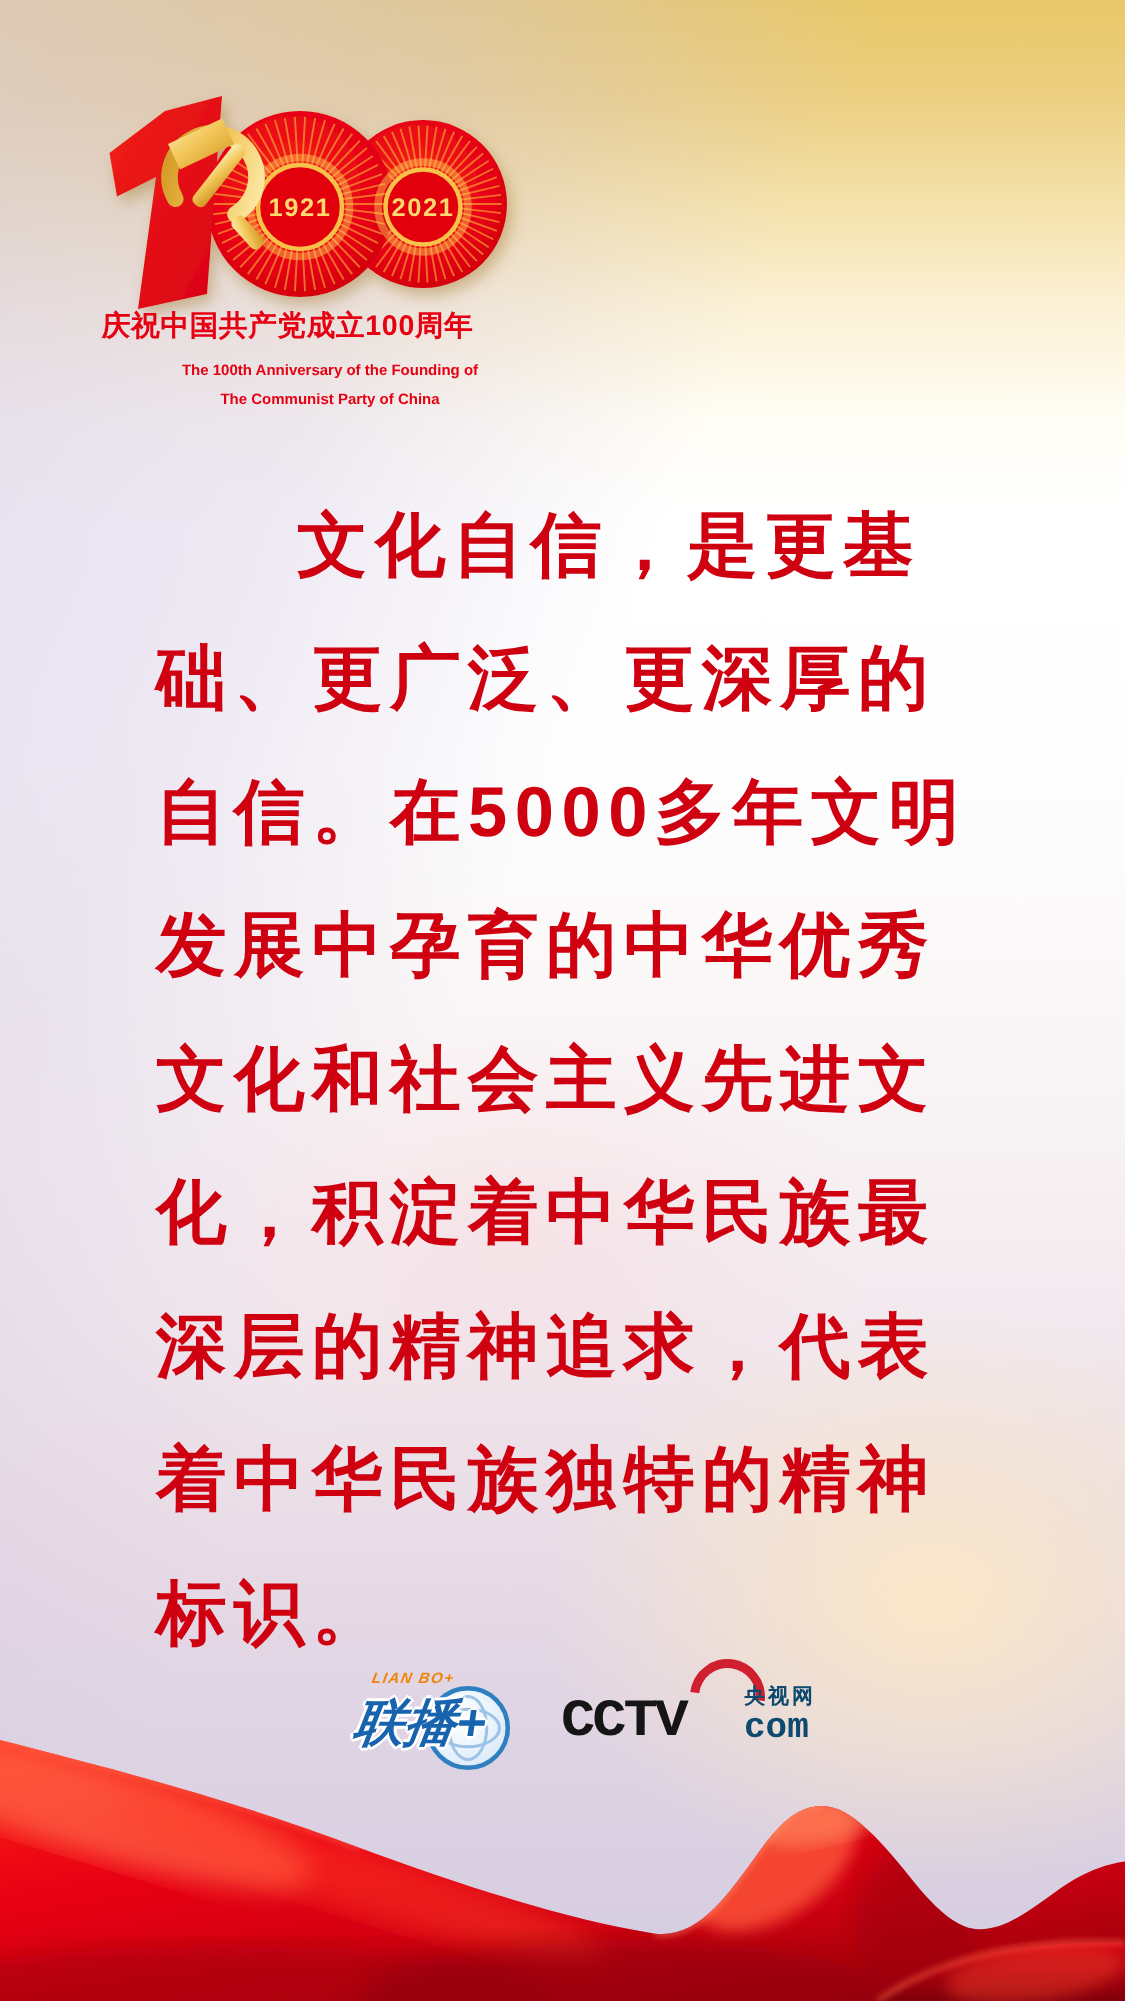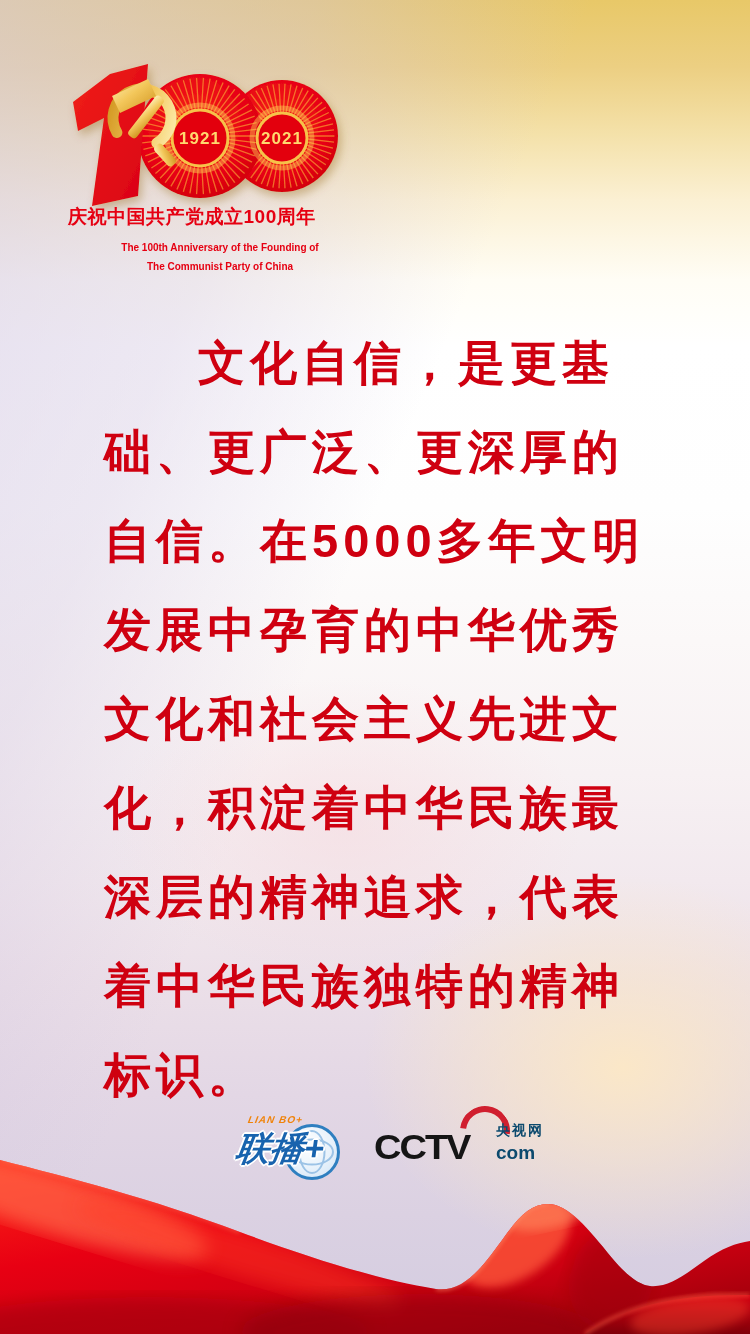--- a/index.html
+++ b/index.html
@@ -43,29 +43,29 @@
   .lianbo .gm-v{position:absolute;left:50%;top:3px;bottom:3px;width:54%;transform:translateX(-50%);
     border:2px solid #9cc3e6;border-radius:50%;box-sizing:border-box;}
   .lianbo .gm-h{position:absolute;top:50%;left:3px;right:3px;height:54%;transform:translateY(-50%);
     border:2px solid #9cc3e6;border-radius:50%;box-sizing:border-box;}
   .lianbo .latin{position:absolute;left:12px;top:0;font-size:10px;font-weight:bold;font-style:italic;
     color:#f0830a;letter-spacing:1px;transform:skewX(-10deg);white-space:nowrap;}
   .lianbo .main{position:absolute;left:0;top:12px;font-size:34px;font-weight:900;font-style:italic;
     color:#1863ae;transform:skewX(-8deg);white-space:nowrap;
     text-shadow:-2px 0 #fff,2px 0 #fff,0 -2px #fff,0 2px #fff,-1px -1px #fff,1px 1px #fff,-1px 1px #fff,1px -1px #fff;}
 
-  .cctv{position:absolute;left:374px;top:10px;width:175px;height:62px;}
+  .cctv{position:absolute;left:374px;top:10px;width:175px;height:62px;font-family:Liberation Mono, monospace;}
   .cctv .word{position:absolute;left:0;top:10px;font-size:38px;font-weight:900;color:#151515;
     letter-spacing:-2px;transform:scaleY(.92);transform-origin:left top;white-space:nowrap;}
   .cctv .swoosh{position:absolute;left:86px;top:-12px;width:50px;height:50px;border-radius:50%;
     border:6px solid transparent;border-top-color:#d01f2f;border-right-color:#d01f2f;
     transform:rotate(-38deg);box-sizing:border-box;}
   .cctv .right{position:absolute;left:122px;top:4px;color:#0c4a6e;}
   .cctv .site{font-size:14px;font-weight:bold;letter-spacing:2px;white-space:nowrap;}
-  .cctv .dotcom{font-size:19px;font-weight:bold;line-height:26px;letter-spacing:0;white-space:nowrap;}
+  .cctv .dotcom{font-size:24px;font-weight:bold;line-height:26px;letter-spacing:0;white-space:nowrap;}
 
   
   .silk{position:absolute;left:0;bottom:0;width:750px;height:190px;z-index:4;display:block;}
 </style>
 </head>
 <body>
 
 <div class="poster">
   <div class="bg"></div>
 

